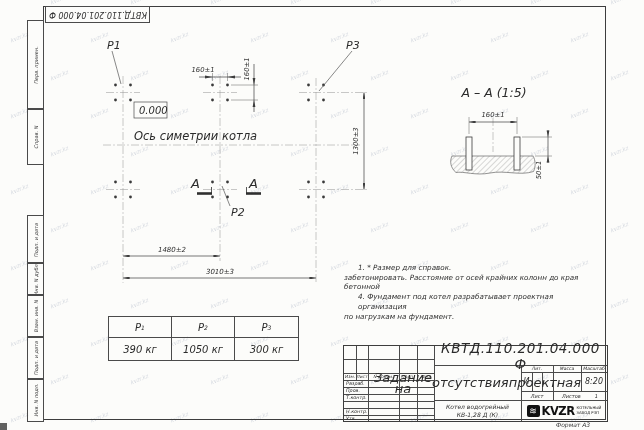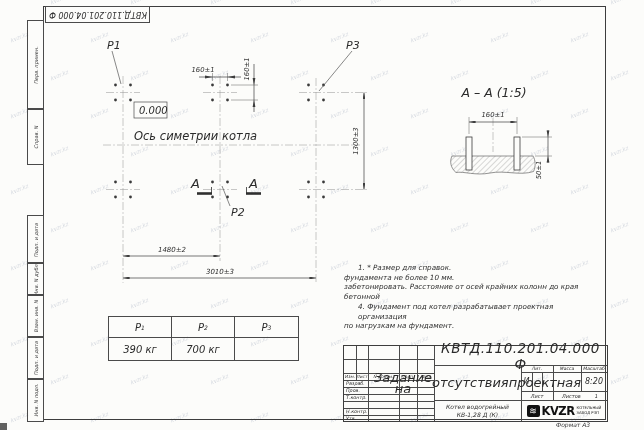--- a/index.html
+++ b/index.html
@@ -289,41 +289,41 @@
     <text x="220" y="274" font-size="7" text-anchor="middle">3010±3</text>
     <text x="191" y="188" font-size="13">А</text>
     <text x="249" y="188" font-size="13">А</text>
     <text x="494" y="97" font-size="12.5" text-anchor="middle">А – А (1:5)</text>
     <text x="493" y="117" font-size="6.8" text-anchor="middle">160±1</text>
     <text transform="translate(541,170) rotate(-90)" font-size="6.8" text-anchor="middle">50±1</text>
   </svg>
 
   <div class="notes">
     <div class="ind">1. * Размер для справок.</div>
-    <div>фундамента не более 10 мм.</div>
     <div>забетонировать. Расстояние от осей крайних колонн до края бетонной</div>
     <div class="ind">4. Фундамент под котел разрабатывает проектная организация</div>
     <div>по нагрузкам на фундамент.</div>
   </div>
 
   <div class="ltable">
     <div class="c">
         <span>Р</span>
         <sub>1</sub>
       </div>
     <div class="c">
         <span>Р</span>
         <sub>2</sub>
       </div>
     <div class="c">
         <span>Р</span>
         <sub>3</sub>
       </div>
     <div class="c">390 кг</div>
-    <div class="c">700 кг</div>
+    <div class="c">1050 кг</div>
+    <div class="c">300 кг</div>
   </div>
 
   <div class="tblock">
 
     <div class="l" style="left:12px;top:0;width:0.8px;height:34px;"></div>
     <div class="l" style="left:24px;top:0;width:0.8px;height:75px;"></div>
     <div class="l" style="left:55px;top:0;width:0.8px;height:75px;"></div>
     <div class="l" style="left:73px;top:0;width:0.8px;height:75px;"></div>
     <div class="l" style="left:90px;top:0;width:0.8px;height:75px;"></div>
     <div class="l" style="left:177px;top:19px;width:0.8px;height:56px;"></div>

